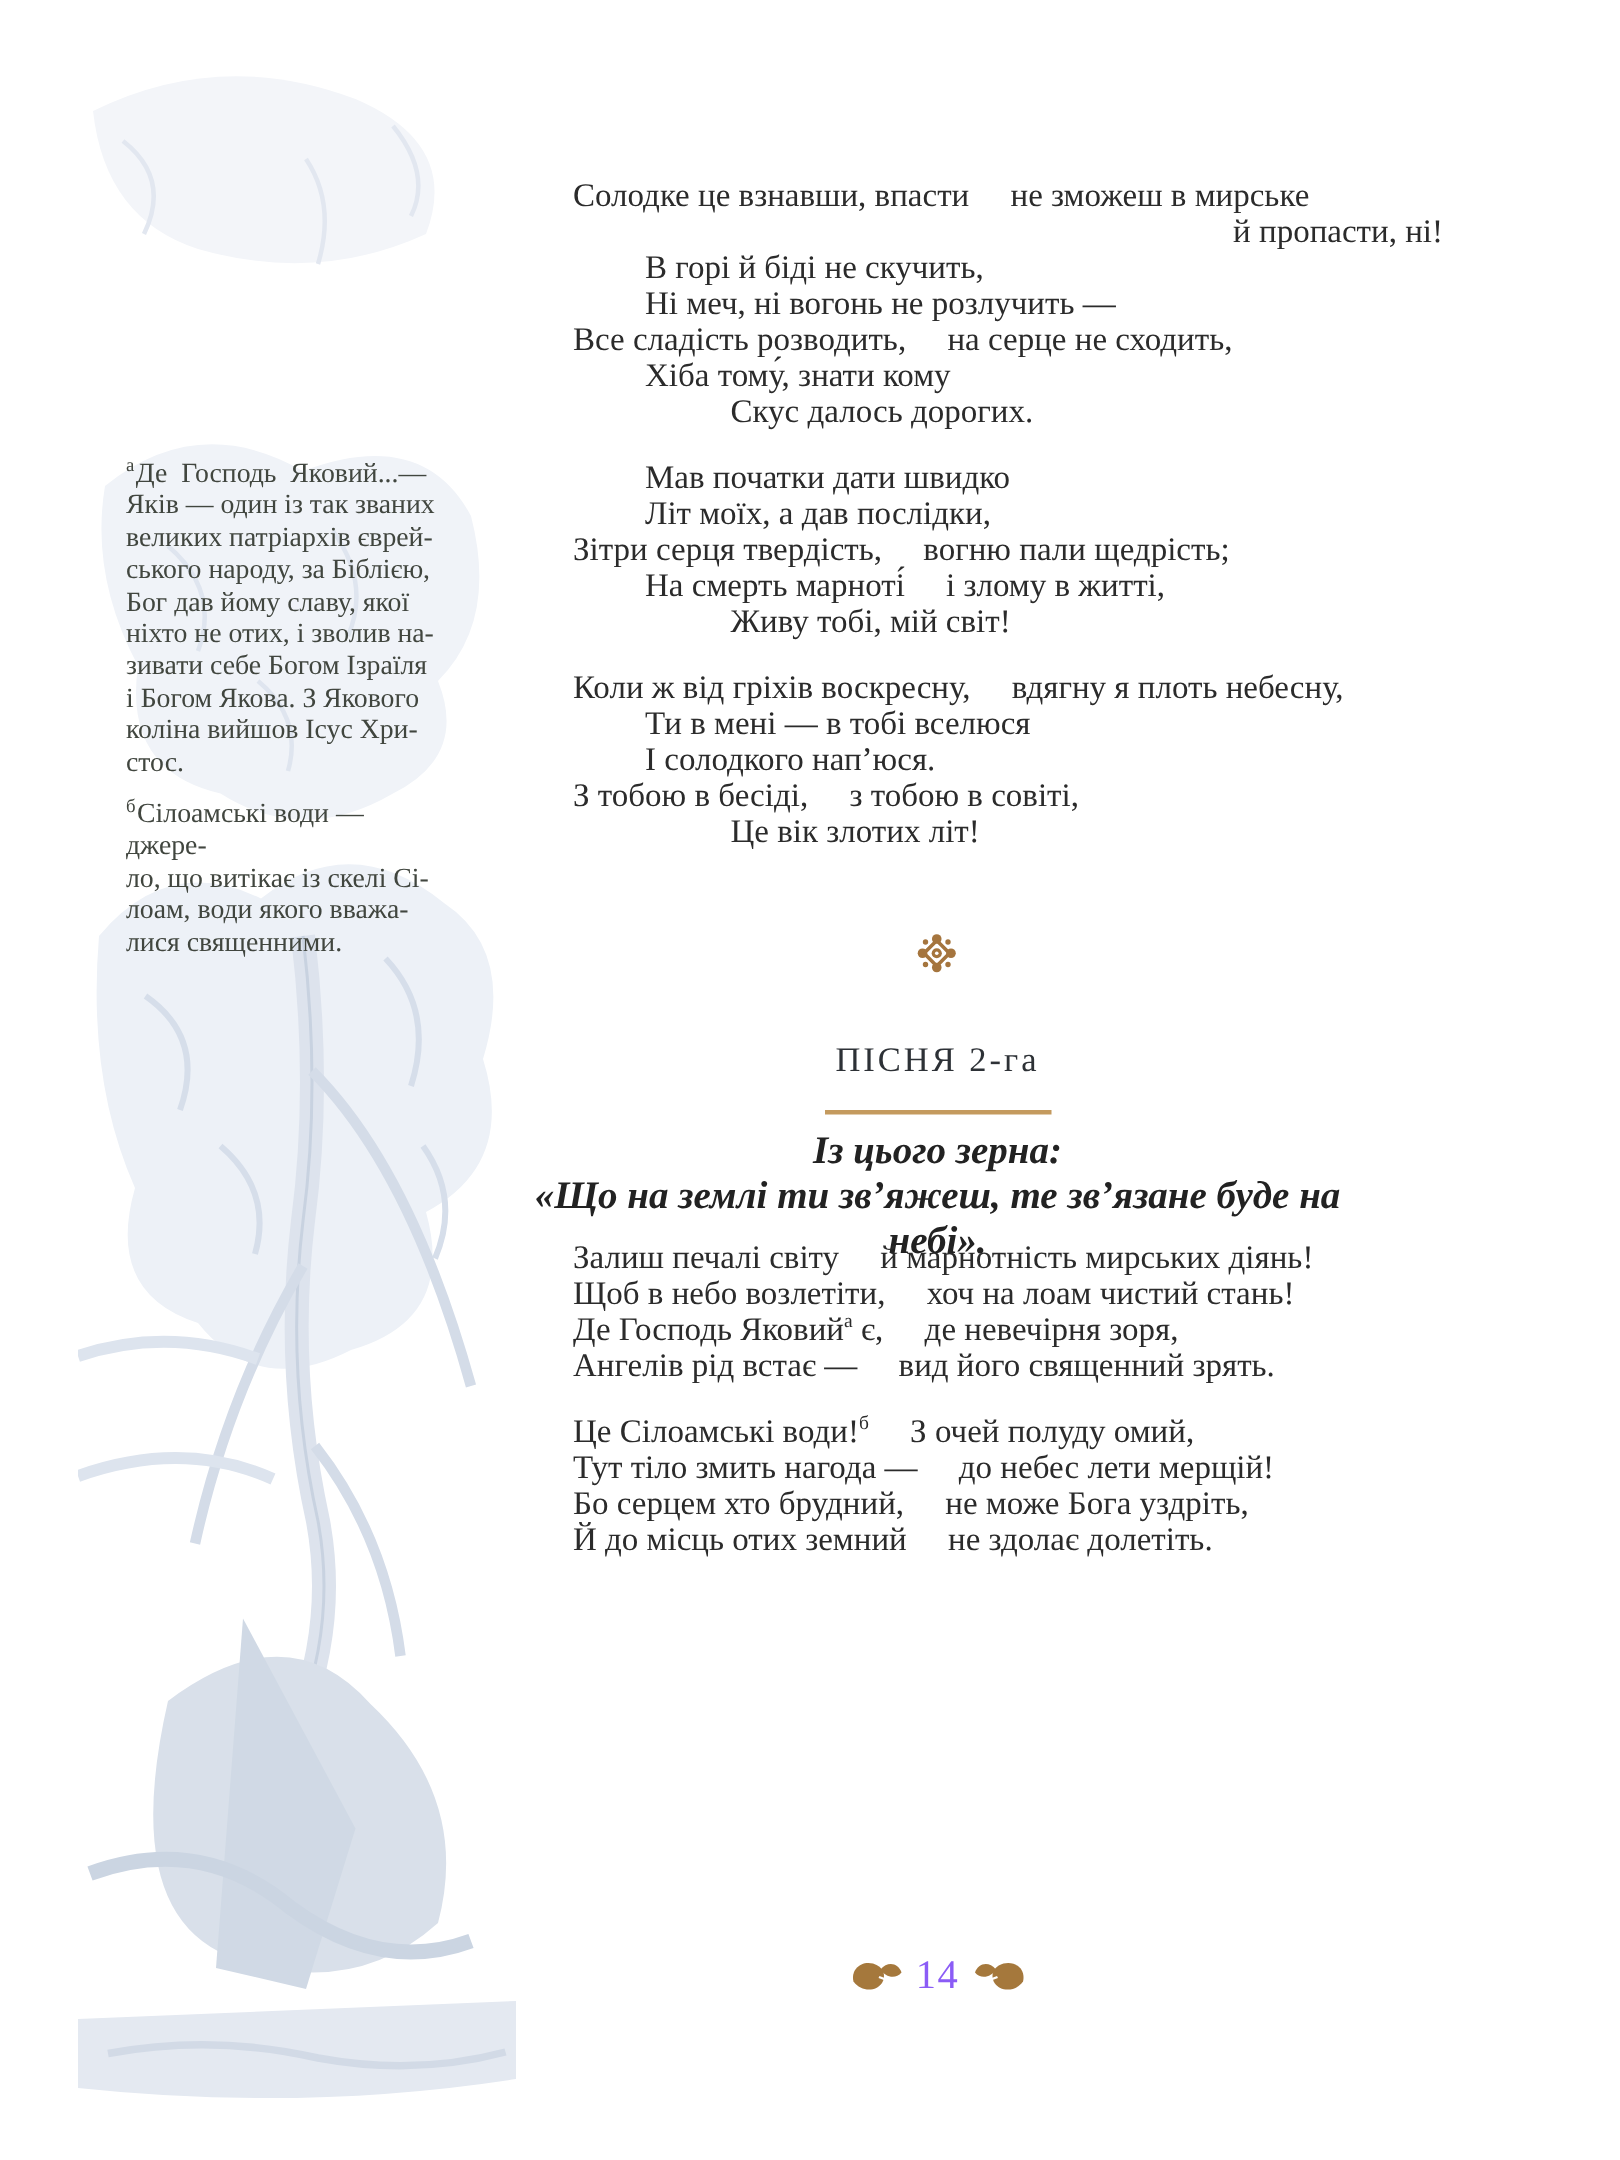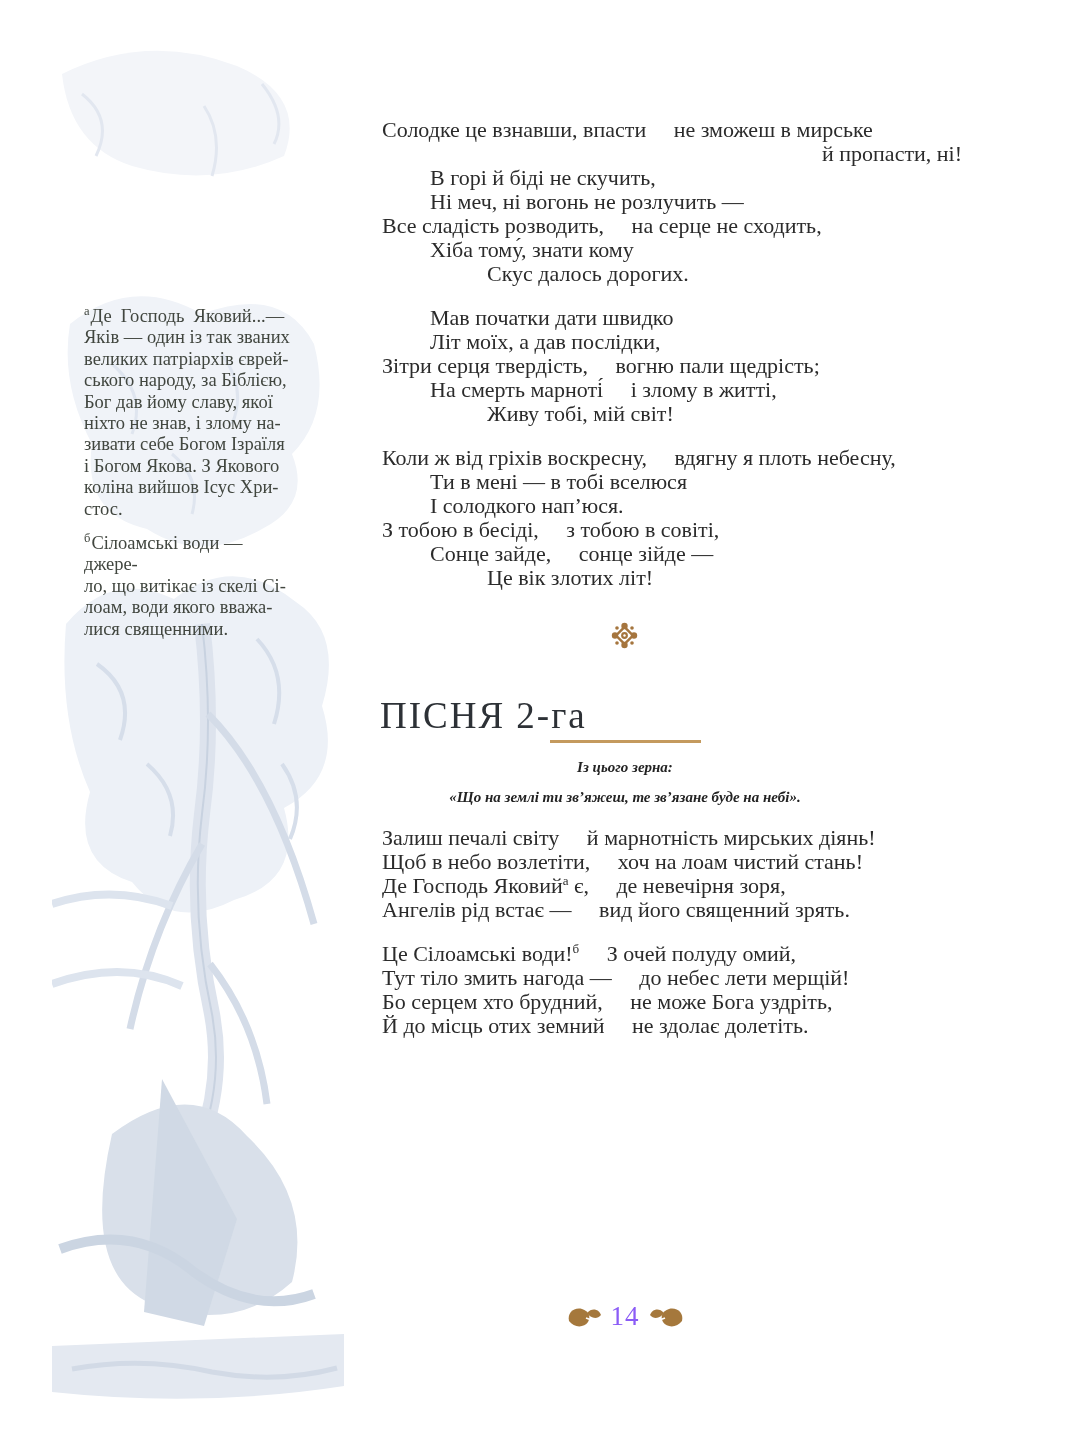--- a/index.html
+++ b/index.html
@@ -24,27 +24,27 @@
   .pline{white-space:pre-wrap;font-size:22px;line-height:24px;}
   .pline sup{font-size:13px;line-height:0;}
   .ind1{padding-left:48px;}
   .ind2{padding-left:105px;}
   .rightline{text-align:right;padding-right:20px;}
 
   
   #ornament{position:absolute;left:611px;top:622px;width:27px;height:27px;}
 
   
-  #heading{position:absolute;left:380px;top:694px;width:490px;
-           font-size:37px;letter-spacing:2px;color:#2d3136;}
+  #heading{position:absolute;left:380px;top:694px;width:490px;text-align:center;
+           font-size:23px;letter-spacing:2px;color:#2d3136;}
   #heading-rule{position:absolute;left:550px;top:740px;width:151px;height:3px;background:#c49a5e;}
 
   
   #epigraph{position:absolute;left:330px;top:752px;width:590px;text-align:center;
-            font-style:italic;font-weight:bold;font-size:15px;line-height:30px;color:#222;}
+            font-style:italic;font-weight:bold;font-size:26px;line-height:30px;color:#222;}
 
   
   #footer{position:absolute;left:380px;top:1301px;width:490px;text-align:center;}
   #footer .inner{display:inline-flex;align-items:center;gap:9px;}
   #page-num{font-size:27px;color:#8b5cf6;letter-spacing:1px;}
 </style>
 </head>
 <body>
 
 <div id="page">
@@ -69,21 +69,21 @@
     </g>
   </svg>
 
   <div id="footnotes">
       <div class="footnote">
         <div class="fn-line"><sup class="fn-marker">а</sup>Де  Господь  Яковий...—</div>
         <div class="fn-line">Яків — один із так званих</div>
         <div class="fn-line">великих патріархів єврей-</div>
         <div class="fn-line">ського народу, за Біблією,</div>
         <div class="fn-line">Бог дав йому славу, якої</div>
-        <div class="fn-line">ніхто не знав, і злому на-</div>
+        <div class="fn-line">ніхто не отих, і зволив на-</div>
         <div class="fn-line">зивати себе Богом Ізраїля</div>
         <div class="fn-line">і Богом Якова. З Якового</div>
         <div class="fn-line">коліна вийшов Ісус Хри-</div>
         <div class="fn-line">стос.</div>
       </div>
       <div class="footnote">
         <div class="fn-line"><sup class="fn-marker">б</sup>Сілоамські води — джере-</div>
         <div class="fn-line">ло, що витікає із скелі Сі-</div>
         <div class="fn-line">лоам, води якого вважа-</div>
         <div class="fn-line">лися священними.</div>
@@ -105,21 +105,20 @@
         <div class="pline ind1">Літ моїх, а дав послідки,</div>
         <div class="pline ind0">Зітри серця твердість,     вогню пали щедрість;</div>
         <div class="pline ind1">На смерть марноті́     і злому в житті,</div>
         <div class="pline ind2">Живу тобі, мій світ!</div>
       </div>
       <div class="stanza">
         <div class="pline ind0">Коли ж від гріхів воскресну,     вдягну я плоть небесну,</div>
         <div class="pline ind1">Ти в мені — в тобі вселюся</div>
         <div class="pline ind1">І солодкого нап’юся.</div>
         <div class="pline ind0">З тобою в бесіді,     з тобою в совіті,</div>
-        <div class="pline ind1">Сонце зайде,     сонце зійде —</div>
         <div class="pline ind2">Це вік злотих літ!</div>
       </div>
     </div>
 
   <svg id="ornament" viewBox="0 0 27 27" xmlns="http://www.w3.org/2000/svg">
     <rect x="7.5" y="7.5" width="12" height="12" transform="rotate(45 13.5 13.5)" fill="none" stroke="#a5753e" stroke-width="2.4"></rect>
     <circle cx="13.5" cy="4" r="3.2" fill="#a5753e"></circle>
     <circle cx="23" cy="13.5" r="3.2" fill="#a5753e"></circle>
     <circle cx="13.5" cy="23" r="3.2" fill="#a5753e"></circle>
     <circle cx="4" cy="13.5" r="3.2" fill="#a5753e"></circle>

